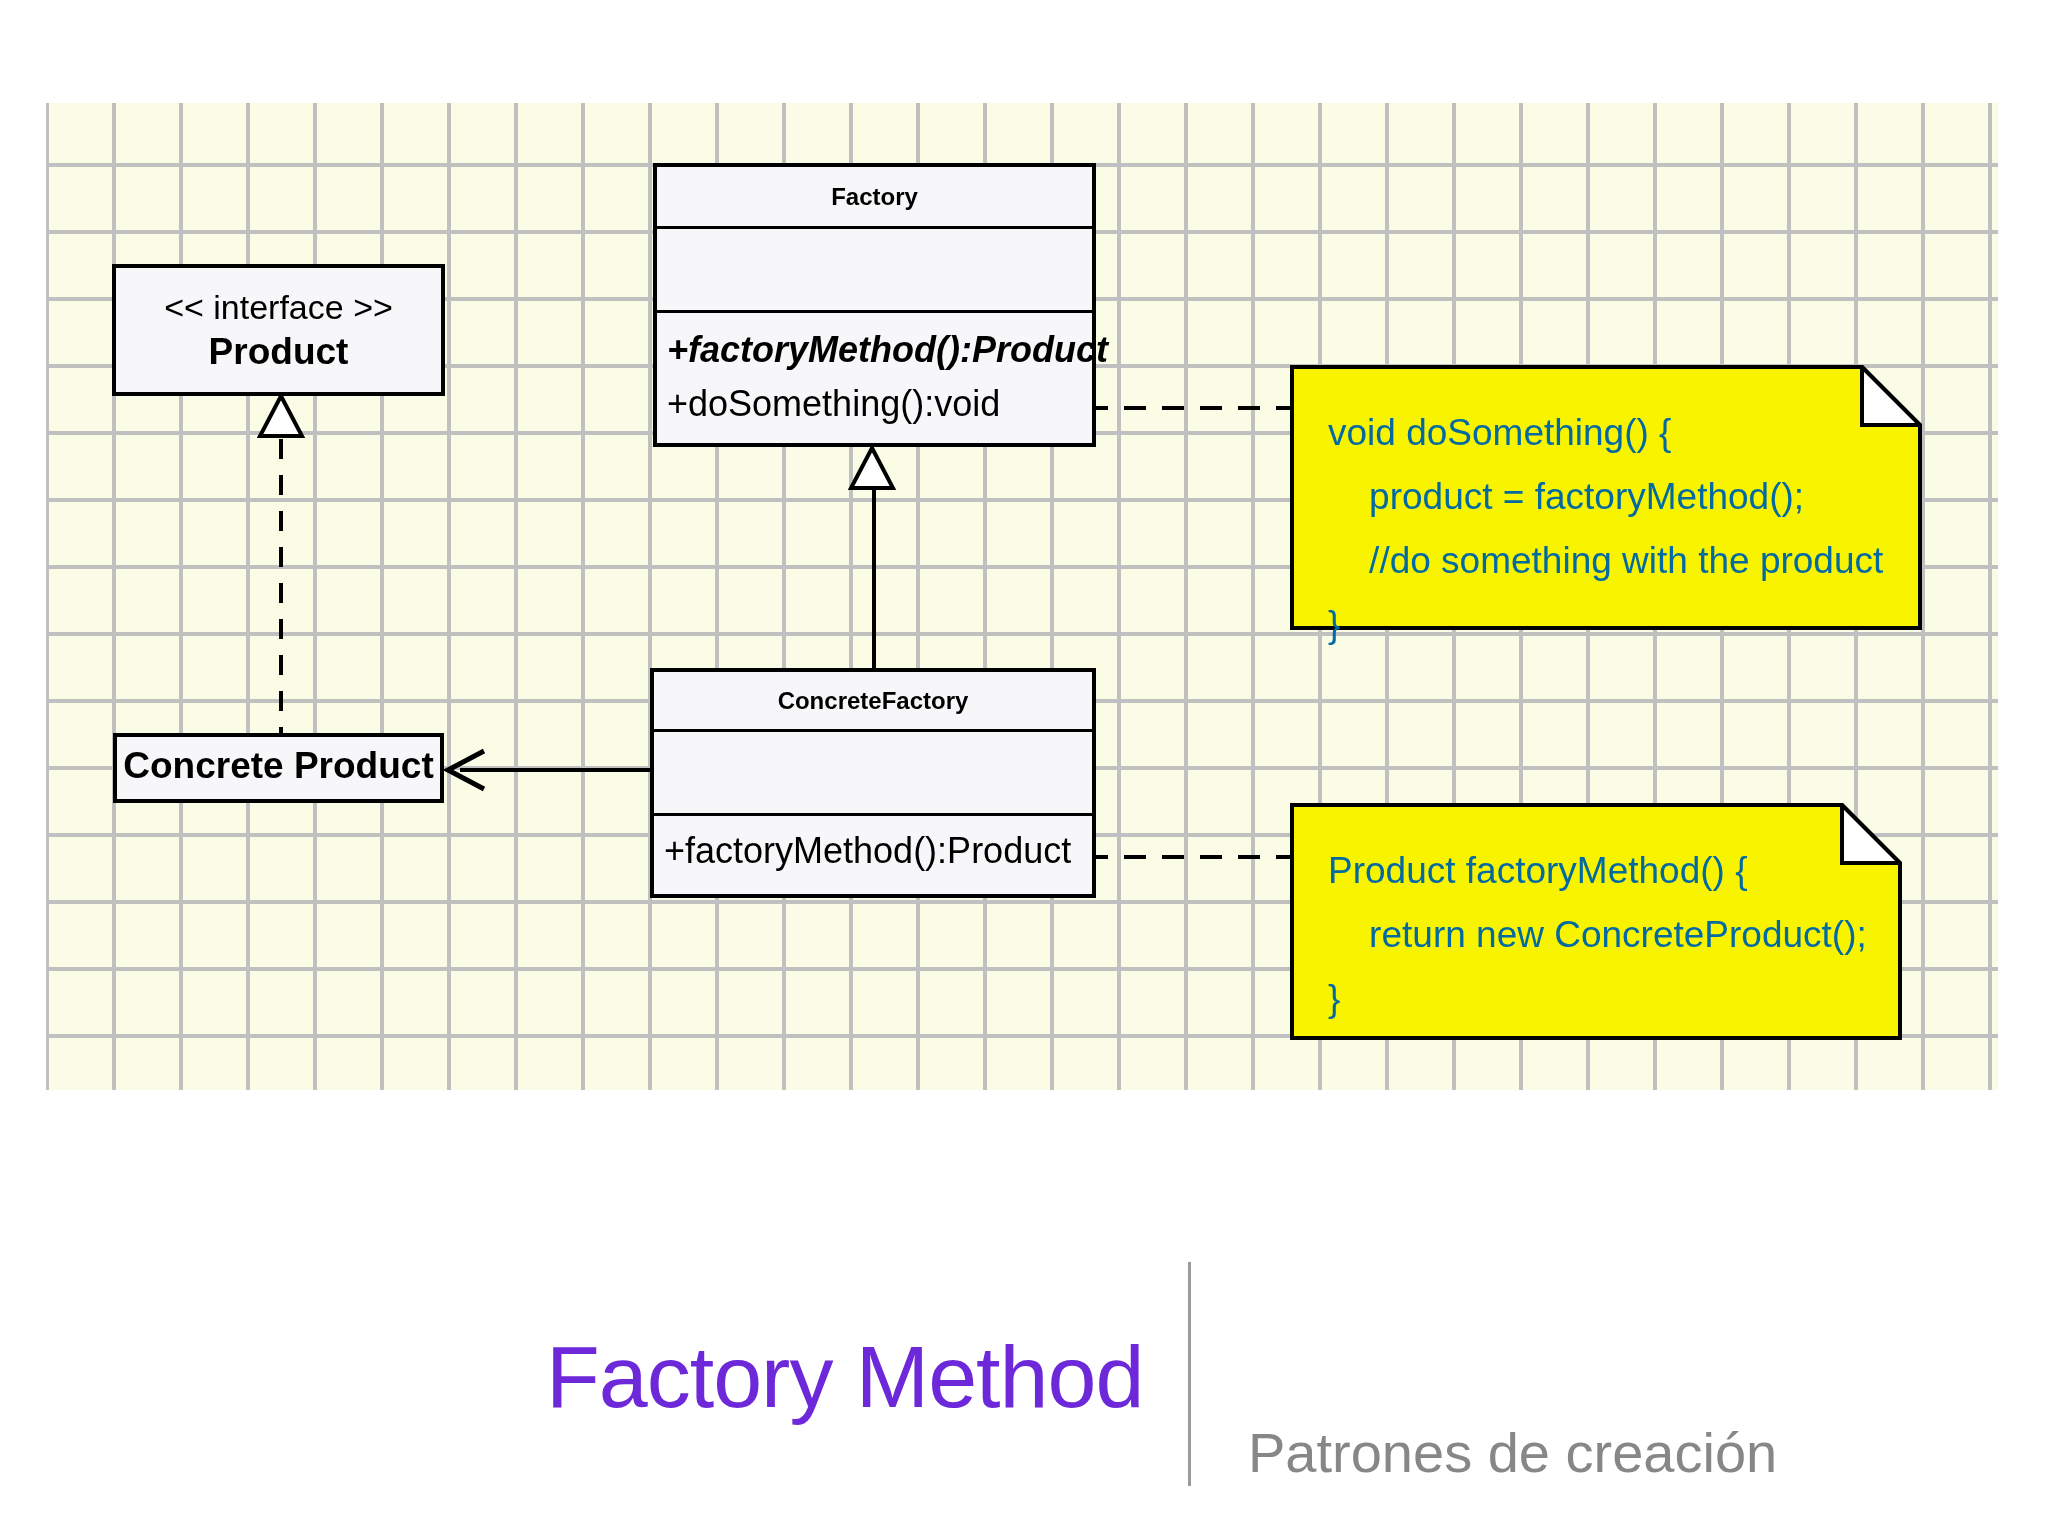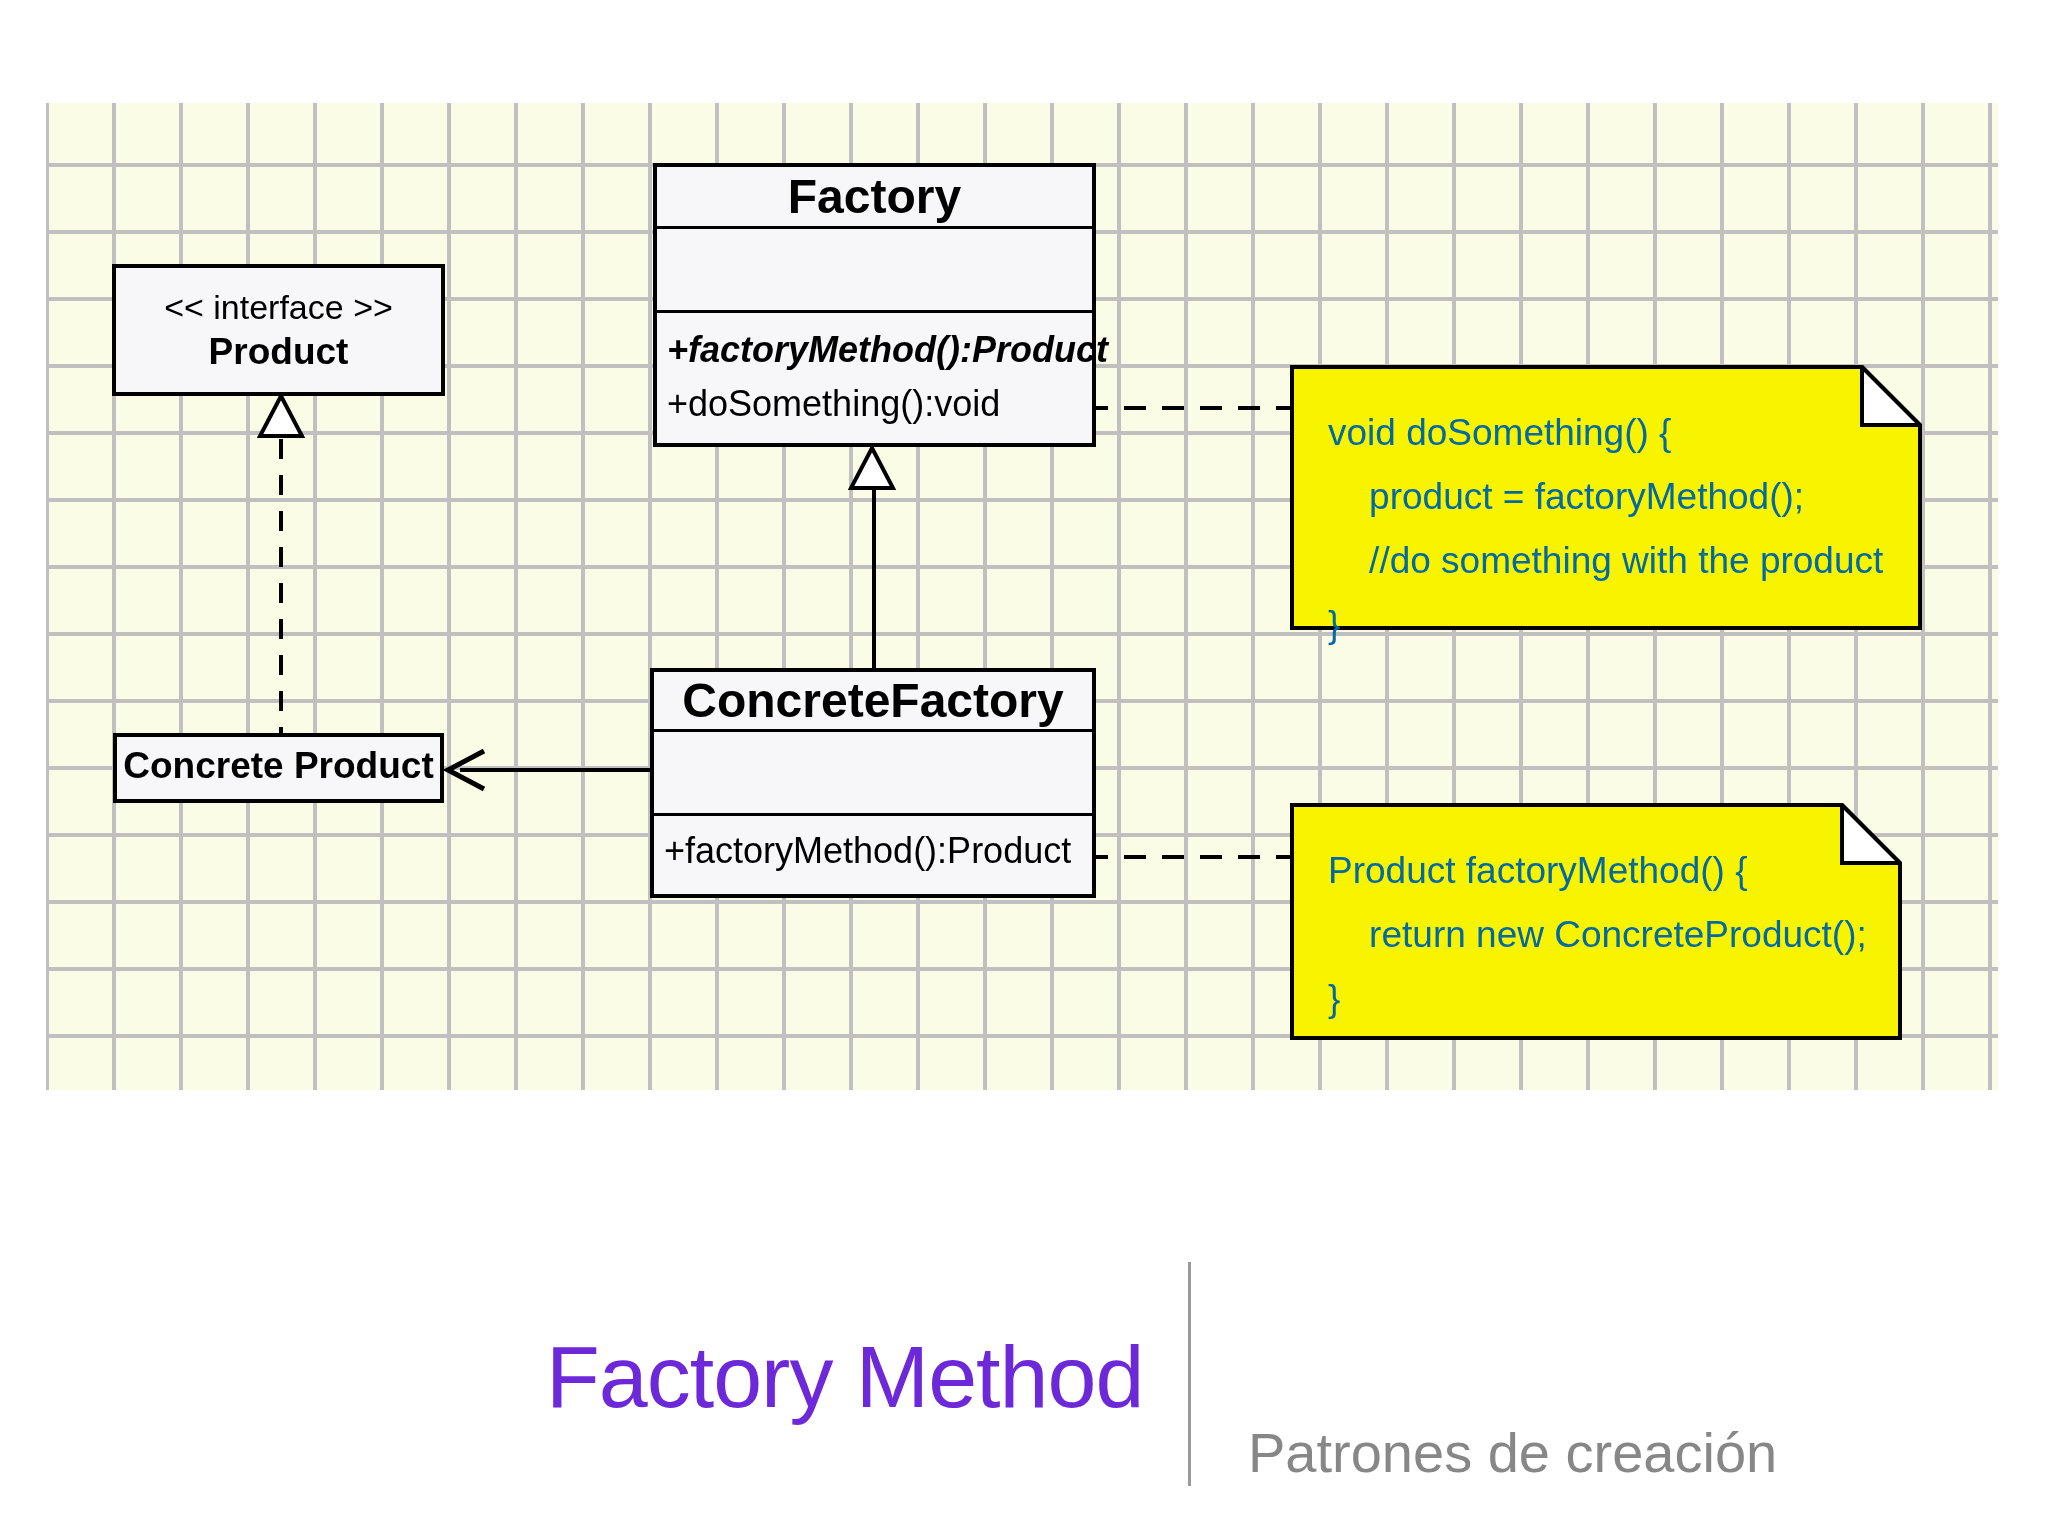--- a/index.html
+++ b/index.html
@@ -16,21 +16,21 @@
       linear-gradient(to bottom,#c0c0c0 0 4px,transparent 4px);
     background-size:67px 67px;
     background-position:66px 60px;
   }
   
   .uml-box{
     position:absolute;background:#f7f7fa;border:4px solid #000;
     box-sizing:border-box;color:#000;
   }
   .uml-title{
-    text-align:center;font-weight:bold;font-size:48px;
+    text-align:center;font-weight:bold;font-size:24px;
     display:flex;align-items:center;justify-content:center;
     border-bottom:3px solid #000;box-sizing:border-box;
   }
   .uml-attrs{border-bottom:3px solid #000;box-sizing:border-box;}
   .uml-methods{padding:10px 0 0 10px;box-sizing:border-box;}
   .uml-method{font-size:36px;line-height:54px;white-space:pre;}
   .uml-method.abstract{font-weight:bold;font-style:italic;}
   .box-factory{left:653px;top:163px;width:443px;height:284px;}
   .box-factory .uml-title{height:62px;}
   .box-factory .uml-attrs{height:84px;}

